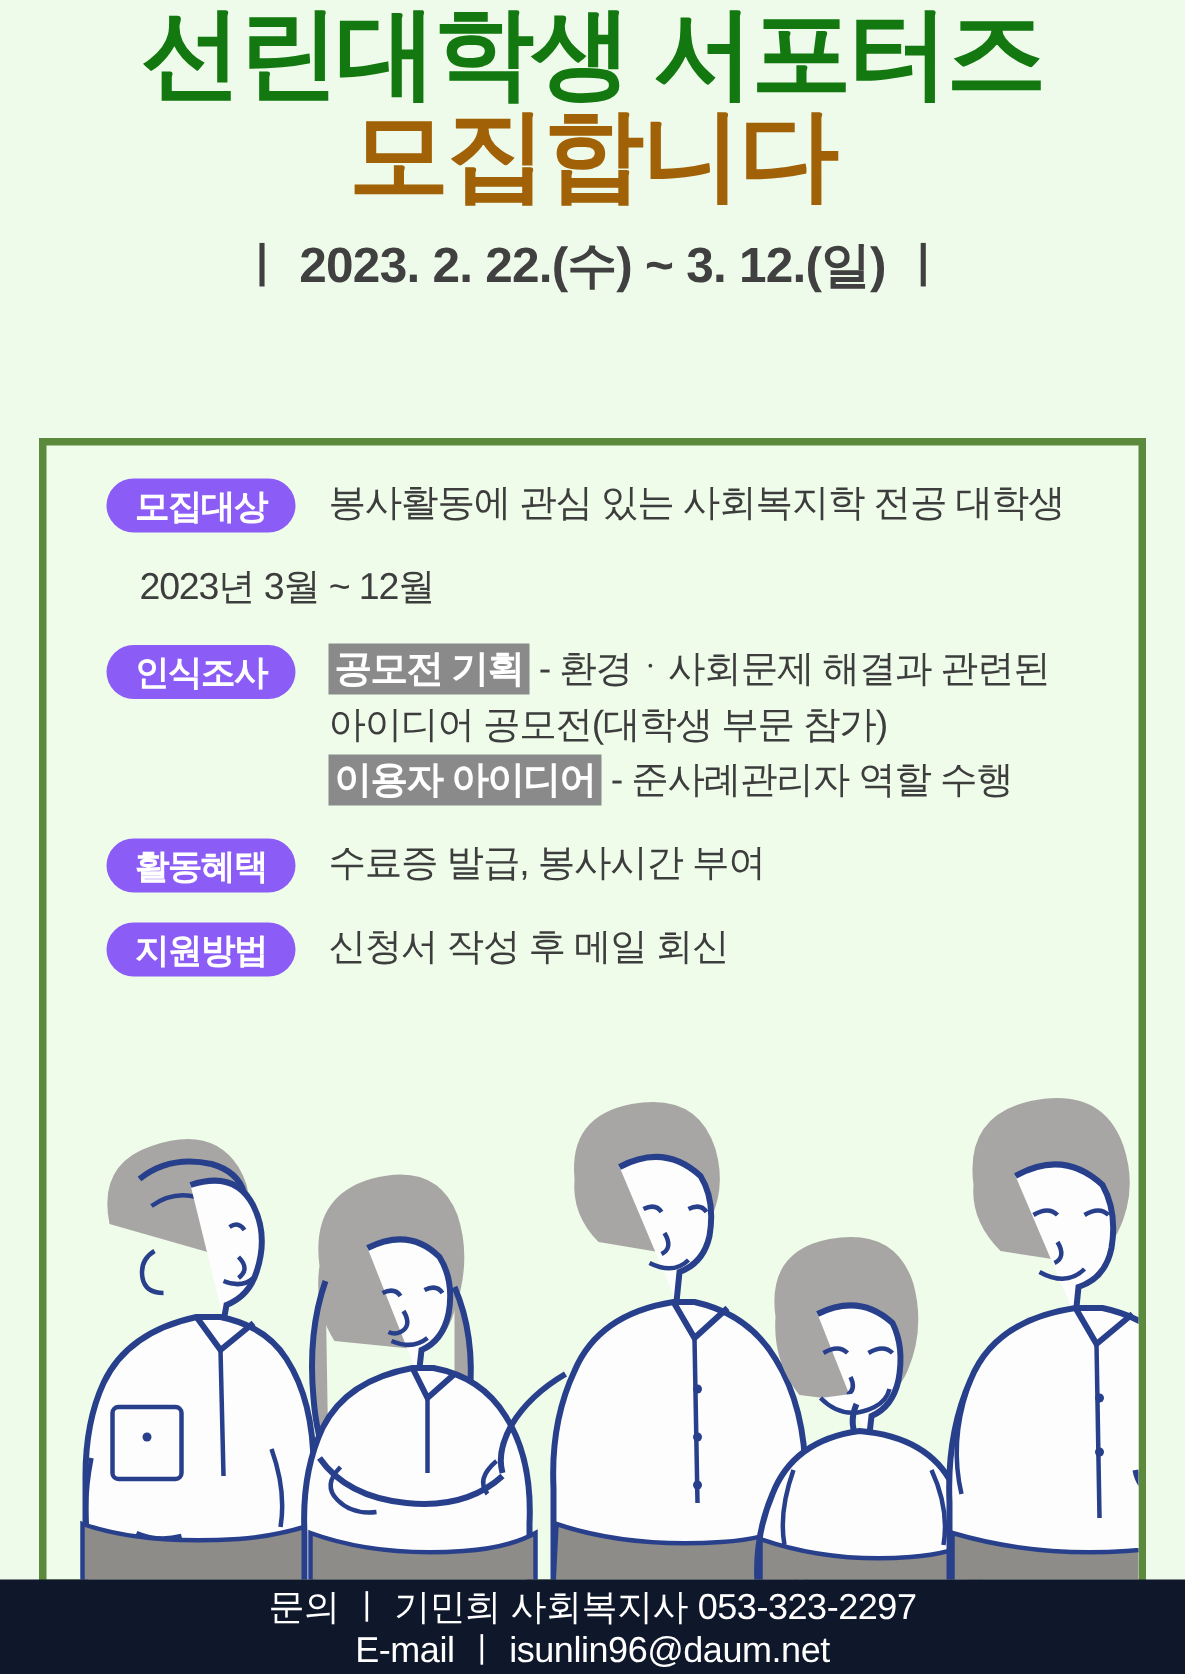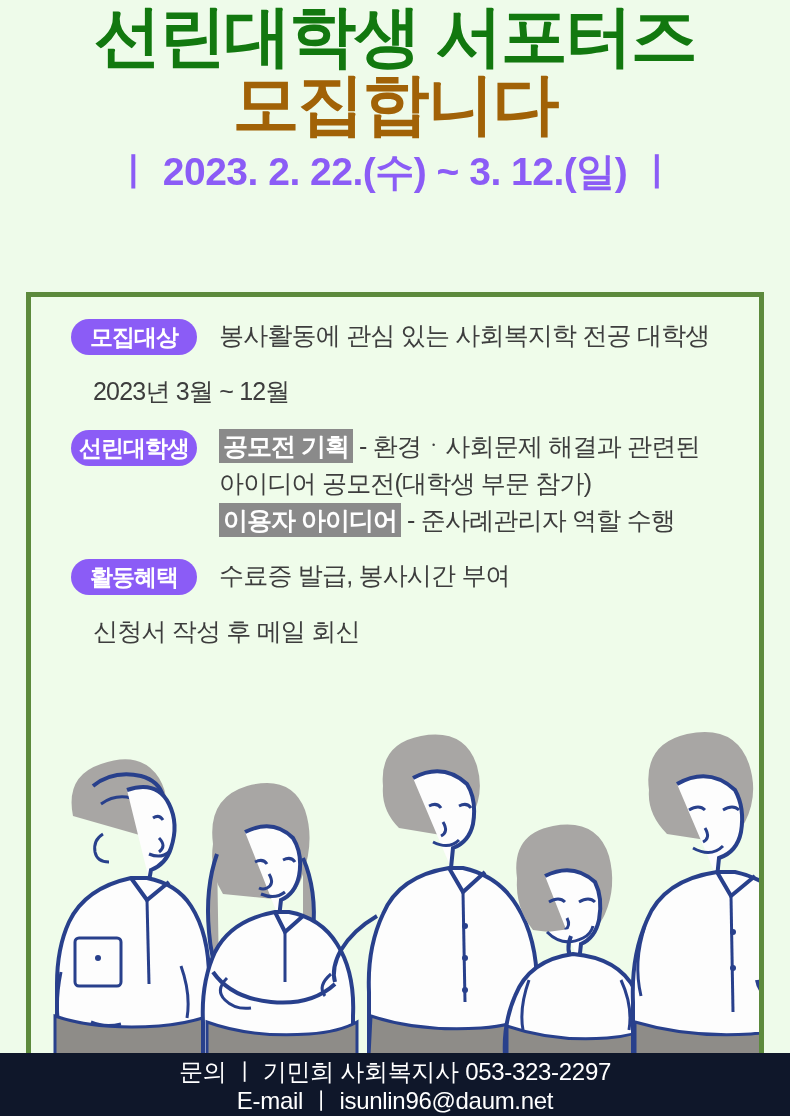--- a/index.html
+++ b/index.html
@@ -35,24 +35,24 @@
   .title-line2 {
     font-size: 67px;
     font-weight: 900;
     color: #a16207;
     letter-spacing: -2px;
     line-height: 1.08;
     margin-top: -4px;
     white-space: nowrap;
   }
   .date-line {
-    margin-top: 4px;
-    font-size: 39px;
-    font-weight: 900;
-    color: #8b5cf6;
+    margin-top: 14px;
+    font-size: 33px;
+    font-weight: 900;
+    color: #404040;
     letter-spacing: -0.5px;
     white-space: nowrap;
   }
 
   
   .frame {
     position: absolute;
     left: 26px;
     top: 292px;
     width: 738px;
@@ -160,37 +160,38 @@
       <div class="info-row">
         <div class="pill">모집대상</div>
         <div class="row-body">봉사활동에 관심 있는 사회복지학 전공 대학생</div>
       </div>
 
       <div class="info-row">
         <div class="row-body">2023년 3월 ~ 12월</div>
       </div>
 
       <div class="info-row">
-        <div class="pill">선린대학생</div>
+        <div class="pill">인식조사</div>
         <div class="row-body">
           <div>
             <span class="hl">공모전 기획</span><span> - 환경ㆍ사회문제 해결과 관련된 아이디어 공모전(대학생 부문 참가)</span>
           </div>
           <div>
             <span class="hl">이용자 아이디어</span><span> - 준사례관리자 역할 수행</span>
           </div>
         </div>
       </div>
 
       <div class="info-row">
         <div class="pill">활동혜택</div>
         <div class="row-body">수료증 발급, 봉사시간 부여</div>
       </div>
 
       <div class="info-row">
+        <div class="pill">지원방법</div>
         <div class="row-body">신청서 작성 후 메일 회신</div>
       </div>
 
     </div>
 
     <div class="illustration">
       <svg viewBox="0 0 738 330" preserveAspectRatio="xMidYMax meet">
         <g>
 
           <g>

